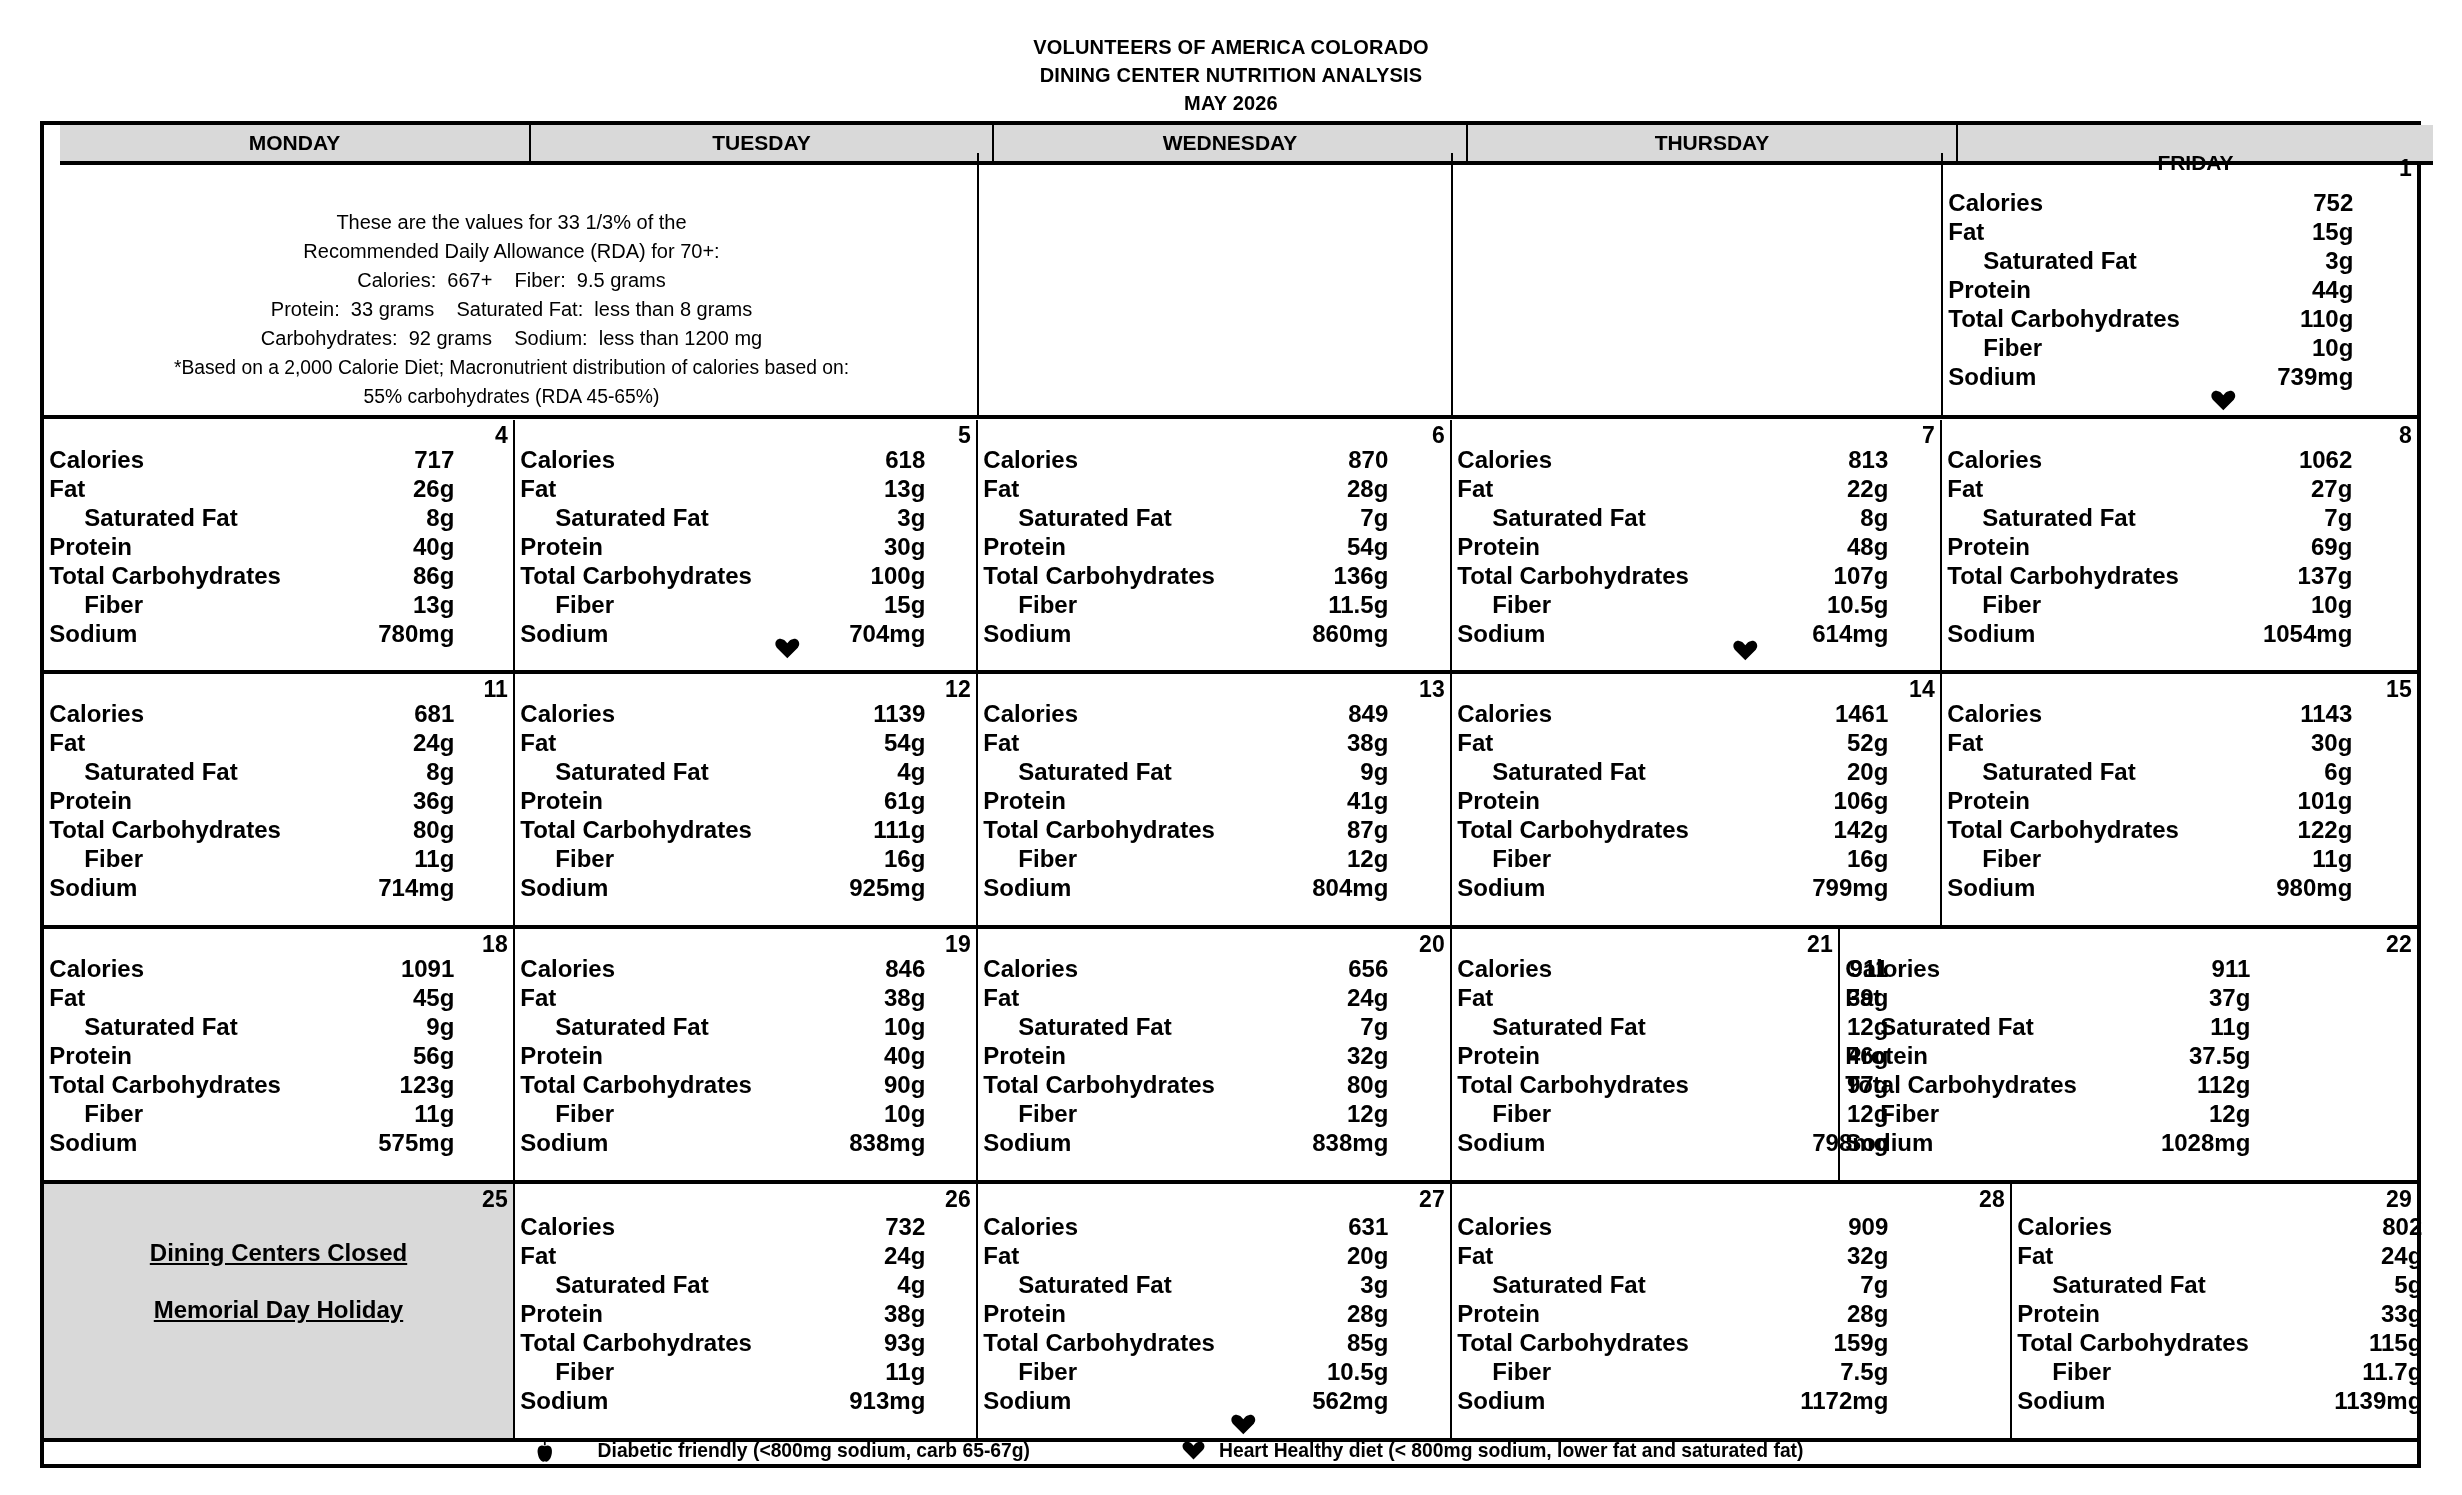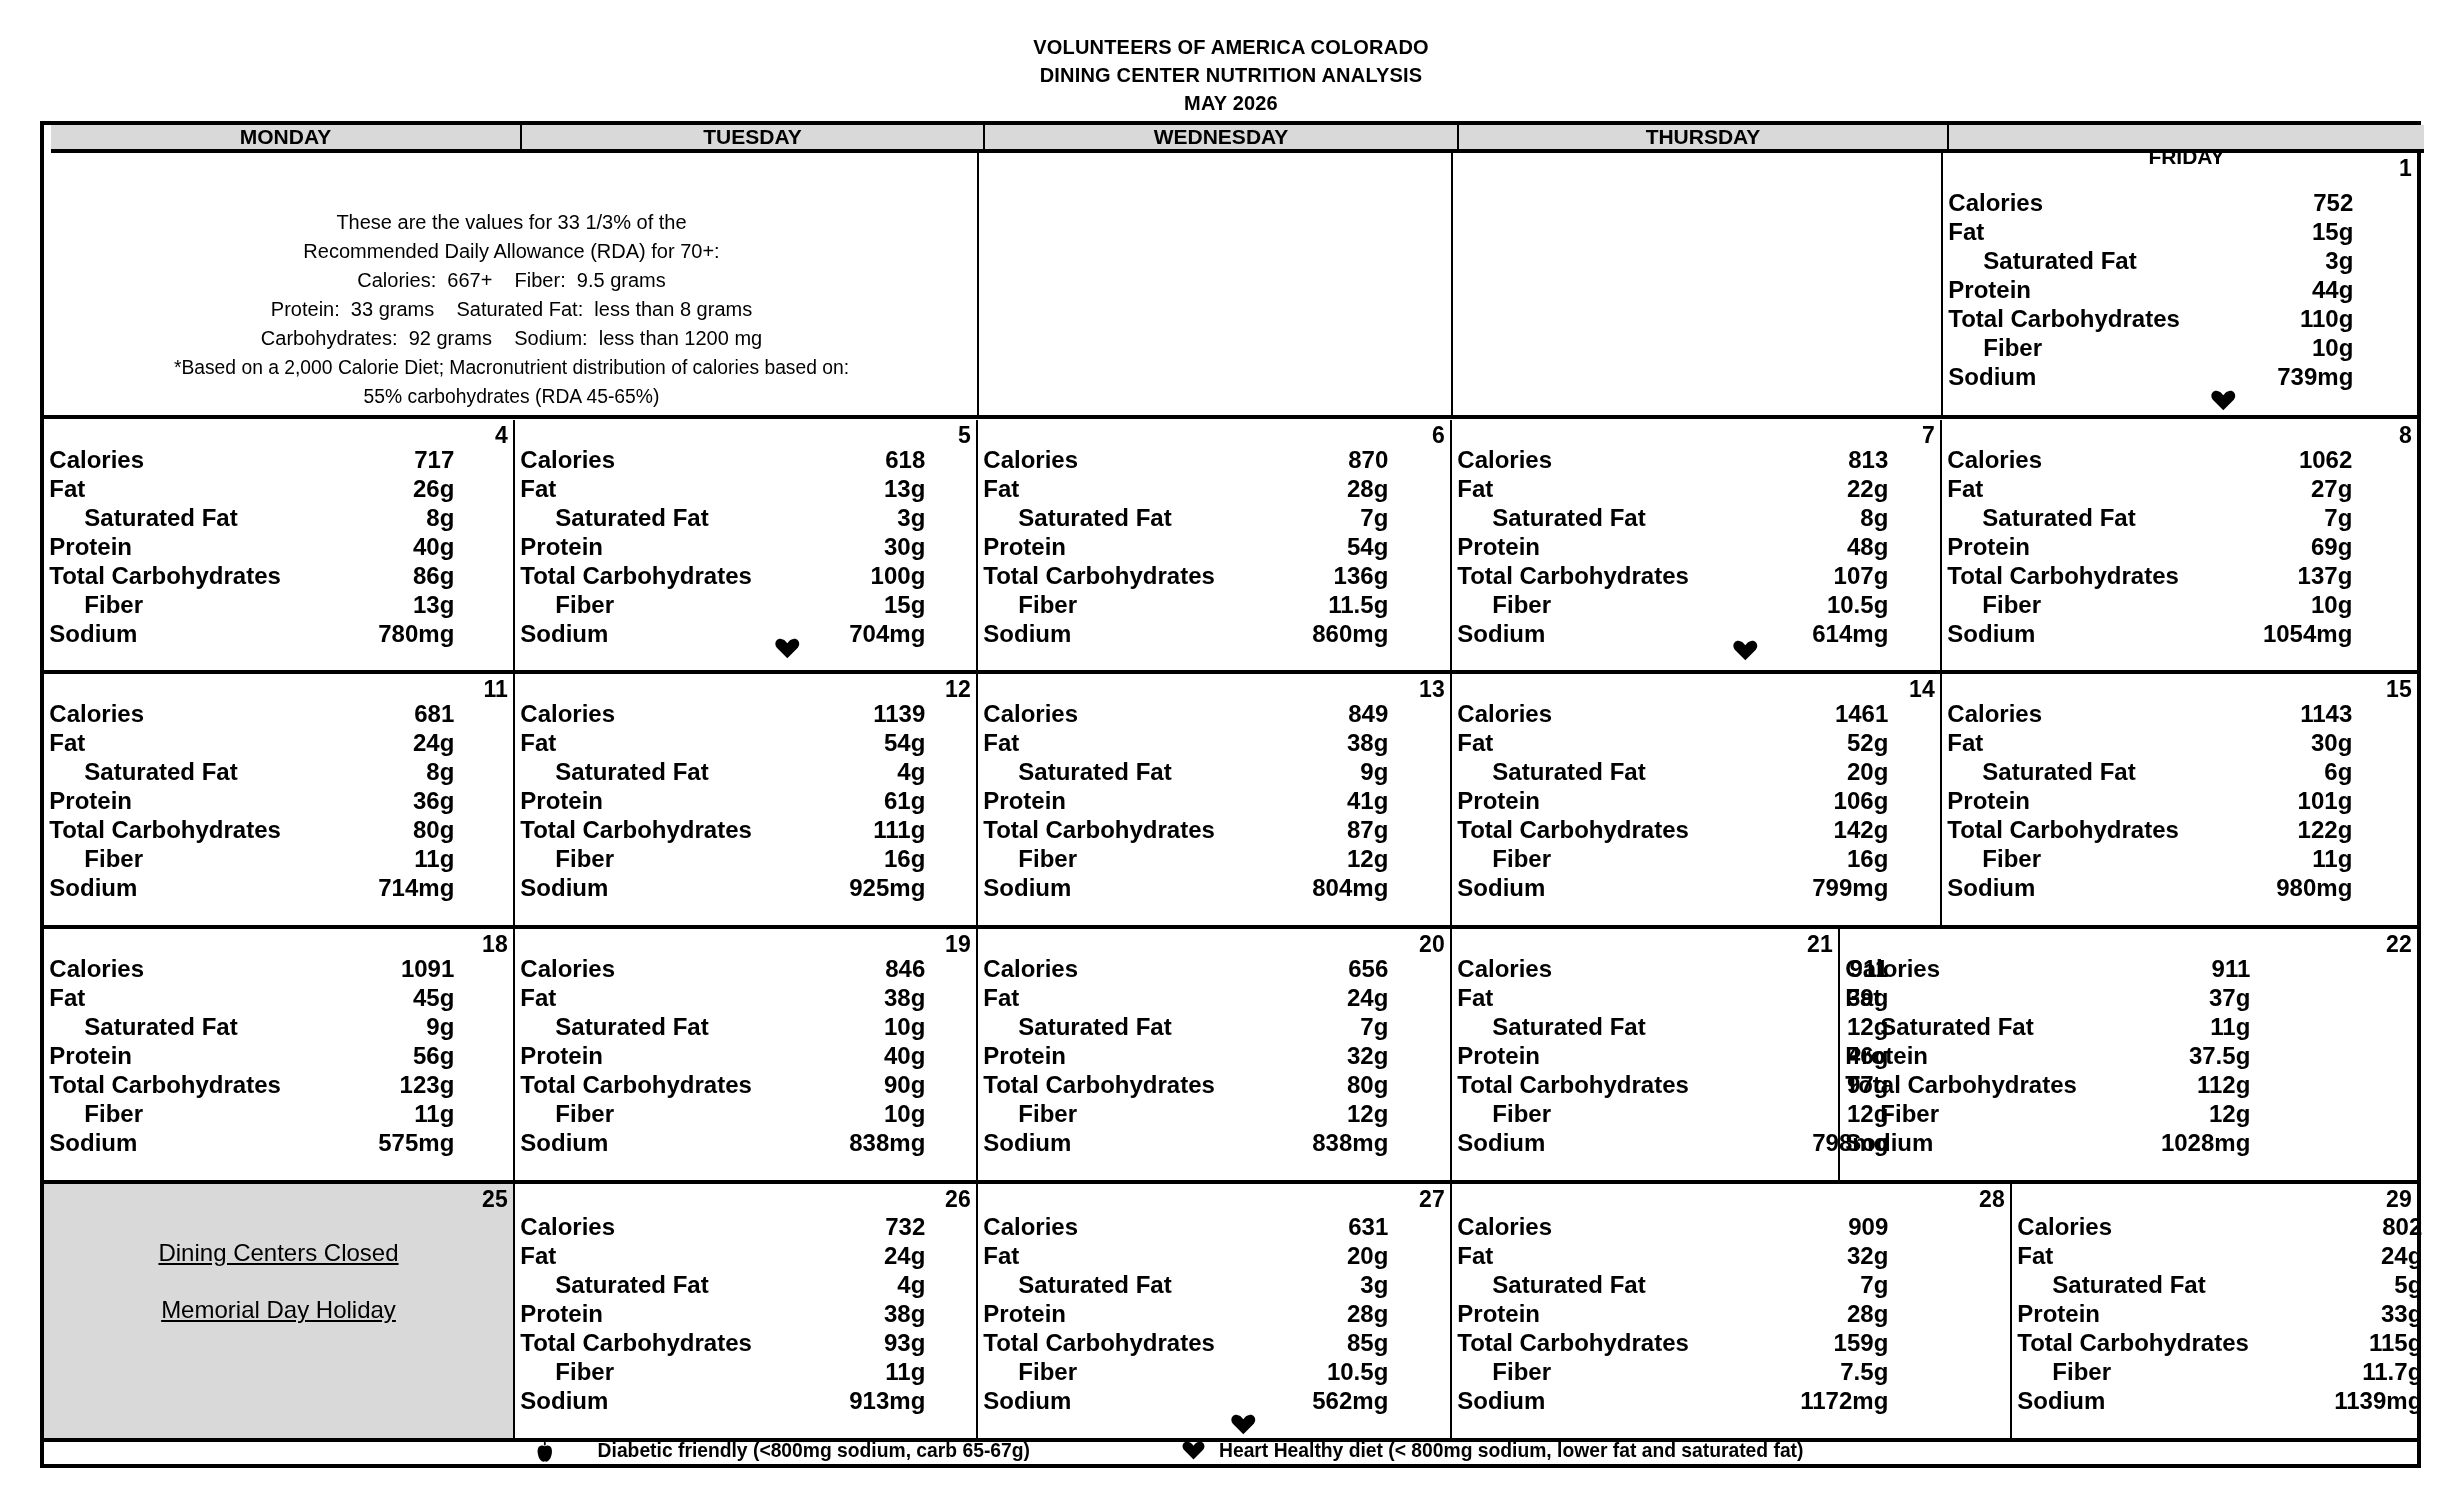--- a/index.html
+++ b/index.html
@@ -5,41 +5,41 @@
   html, body { margin: 0; padding: 0; background: #ffffff; }
   body {
     width: 2462px; height: 1495px; position: relative; overflow: hidden;
     font-family: "Liberation Sans", "DejaVu Sans", sans-serif; color: #000;
   }
   .title-block { position: absolute; left: 0; width: 2462px; top: 33px; text-align: center; }
   .title-line { font-weight: bold; font-size: 20px; line-height: 28px; letter-spacing: 0.2px; }
 
   .cal { position: absolute; left: 40px; top: 121px; width: 2381px; height: 1347px;
          border: 4.4px solid #000; box-sizing: border-box; }
-  .hdr { position: absolute; left: 7px; top: 0; height: 28px; background: #d9d9d9;
+  .hdr { position: absolute; left: 16px; top: 0; height: 40px; background: #d9d9d9;
          border-bottom: 4.4px solid #000; box-sizing: border-box; display: flex; width: 100%; }
   .hdr-cell { height: 100%; display: flex; align-items: center; justify-content: center;
               font-weight: bold; font-size: 21px; border-right: 2.6px solid #000; box-sizing: border-box; }
   .hdr-cell:last-child { border-right: none; margin-top: 20px; }
 
   .row { position: absolute; left: 0; width: 100%; display: flex; border-bottom: 4.4px solid #000; box-sizing: border-box; }
   .cell { position: relative; height: 100%; border-right: 2.6px solid #000; box-sizing: border-box; }
   .cell:last-child { border-right: none; }
   .cell.closed { background: #d9d9d9; padding-left: 12px; }
   .daynum { position: absolute; right: 5.3px; top: 1.8px; font-weight: bold; font-size: 23px; }
 
   .nut { position: absolute; left: 5.3px; top: 24.6px; width: 405px; }
   .nut-row { display: flex; justify-content: space-between; font-weight: bold; font-size: 24px; line-height: 29px; }
   .nut-row.indent .nut-label { padding-left: 35px; }
 
   .heart { position: absolute; width: 24.6px; height: 21px; }
 
   .rda { position: absolute; left: 0; top: 35px; width: 935px; text-align: center; font-size: 20px; line-height: 29px; margin-top: 20px; }
 
-  .closed-text { position: absolute; left: 0; width: 100%; text-align: center; font-weight: normal; font-size: 24px; text-decoration: underline; }
+  .closed-text { position: absolute; left: 0; width: 100%; text-align: center; font-weight: bold; font-size: 24px; text-decoration: underline; }
 
   .legend { position: absolute; left: 0; bottom: 0; width: 100%; height: 26px; display: flex; align-items: center;
             font-weight: bold; font-size: 19.3px; }
   .legend .item { display: flex; align-items: center; position: absolute; }
   .apple { width: 17.6px; height: 23px; margin-right: 44px; }
   .heart-legend { width: 23px; height: 19.3px; margin-right: 14px; }
 </style>
 </head>
 <body>
 

